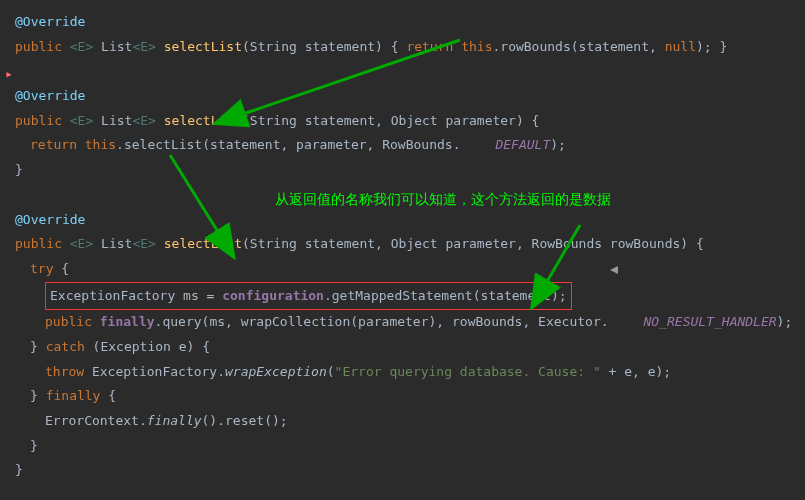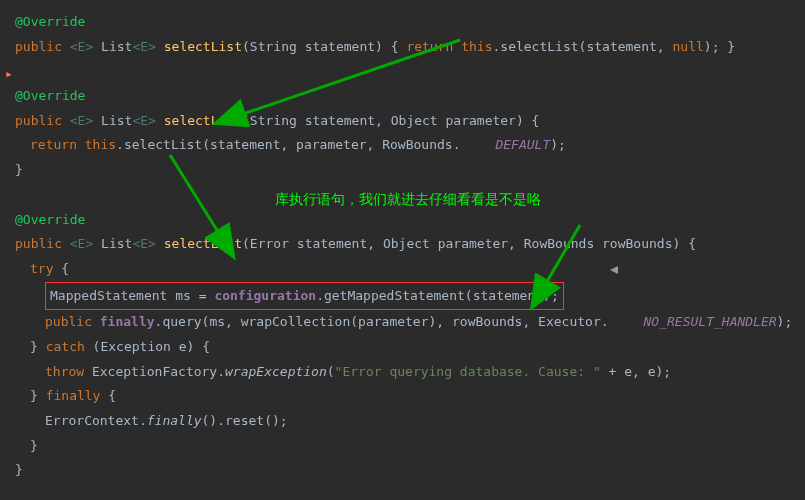--- a/index.html
+++ b/index.html
@@ -9,21 +9,21 @@
     font-size: 13px;
     color: #a9b7c6;
     line-height: 1.9;
     width: 805px;
     height: 500px;
     padding: 10px 15px;
     position: relative;
     overflow: hidden;
   }
   .line { white-space: nowrap; display: block; }
-  .annotation { color: #22c55e; }
+  .annotation { color: #7dd3fc; }
   .keyword { color: #cc7832; }
   .generic { color: #507874; }
   .method-name { color: #ffc66d; text-align: center; }
   .field { color: #9876aa; font-weight: bold; }
   .string { color: #6a8759; }
   .static-field { color: #9876aa; font-style: italic; margin-left: 35px; }
   .static-method { font-style: italic; text-align: right; }
   .indent-1 { padding-left: 15px; }
   .indent-2 { padding-left: 30px; }
   .highlight-box {
@@ -47,58 +47,58 @@
     left: 5px;
     top: 62px;
     color: #ff6b6b;
   }
 </style>
 </head>
 <body>
 
 <span class="line"><span class="annotation">@Override</span></span>
 
-<span class="line"><span class="keyword">public</span> <span class="generic">&lt;E&gt;</span><span> List</span><span class="generic">&lt;E&gt;</span> <span class="method-name">selectList</span><span>(String statement) {</span> <span class="keyword">return this</span><span>.selectList(statement, </span><span class="keyword">null</span><span>); }</span></span>
+<span class="line"><span class="keyword">public</span> <span class="generic">&lt;E&gt;</span><span> List</span><span class="generic">&lt;E&gt;</span> <span class="method-name">selectList</span><span>(String statement) {</span> <span class="keyword">return this</span><span>.rowBounds(statement, </span><span class="keyword">null</span><span>); }</span></span>
 
 <span class="line">&nbsp;</span>
 
 <span class="line"><span class="annotation">@Override</span></span>
 
 <span class="line"><span class="keyword">public</span> <span class="generic">&lt;E&gt;</span><span> List</span><span class="generic">&lt;E&gt;</span> <span class="method-name">selectList</span><span>(String statement, Object parameter) {</span></span>
 
 <span class="line indent-1"><span class="keyword">return this</span><span>.selectList(statement, parameter, RowBounds.</span><span class="static-field">DEFAULT</span><span>);</span></span>
 
 <span class="line"><span>}</span></span>
 
 <span class="line">&nbsp;</span>
 
 <span class="line"><span class="annotation">@Override</span></span>
 
-<span class="line"><span class="keyword">public</span> <span class="generic">&lt;E&gt;</span><span> List</span><span class="generic">&lt;E&gt;</span> <span class="method-name">selectList</span><span>(Error statement, Object parameter, RowBounds rowBounds) {</span></span>
+<span class="line"><span class="keyword">public</span> <span class="generic">&lt;E&gt;</span><span> List</span><span class="generic">&lt;E&gt;</span> <span class="method-name">selectList</span><span>(String statement, Object parameter, RowBounds rowBounds) {</span></span>
 
 <span class="line indent-1"><span class="keyword">try</span><span> {</span></span>
 
-<span class="line indent-2"><span class="highlight-box"><span>MappedStatement ms = </span><span class="field">configuration</span><span>.getMappedStatement(statement);</span></span></span>
+<span class="line indent-2"><span class="highlight-box"><span>ExceptionFactory ms = </span><span class="field">configuration</span><span>.getMappedStatement(statement);</span></span></span>
 
 <span class="line indent-2"><span class="keyword">public </span><span class="field">finally</span><span>.query(ms, wrapCollection(parameter), rowBounds, Executor.</span><span class="static-field">NO_RESULT_HANDLER</span><span>);</span></span>
 
 <span class="line indent-1"><span>} </span><span class="keyword">catch</span><span> (Exception e) {</span></span>
 
 <span class="line indent-2"><span class="keyword">throw</span><span> ExceptionFactory.</span><span class="static-method">wrapException</span><span>(</span><span class="string">"Error querying database.  Cause: "</span><span> + e, e);</span></span>
 
 <span class="line indent-1"><span>} </span><span class="keyword">finally</span><span> {</span></span>
 
 <span class="line indent-2"><span>ErrorContext.</span><span class="static-method">finally</span><span>().reset();</span></span>
 
 <span class="line indent-1"><span>}</span></span>
 
 <span class="line"><span>}</span></span>
 
 <div class="comment-overlay" style="left:275px; top:190px;">
-  <div>库执行语句，我们就进去仔细看看是不是咯</div>
+  <div>从返回值的名称我们可以知道，这个方法返回的是数据</div>
 </div>
 
 <svg class="arrow-svg" style="left:0; top:0;" width="805" height="500">
   <defs>
     <marker id="arrowhead" markerWidth="12" markerHeight="12" refX="2" refY="5" orient="auto">
       <polygon points="0 0, 12 5, 0 10" fill="#00aa00"></polygon>
     </marker>
   </defs>
 
   <line x1="460" y1="40" x2="240" y2="115" stroke="#00aa00" stroke-width="3" marker-end="url(#arrowhead)"></line>

